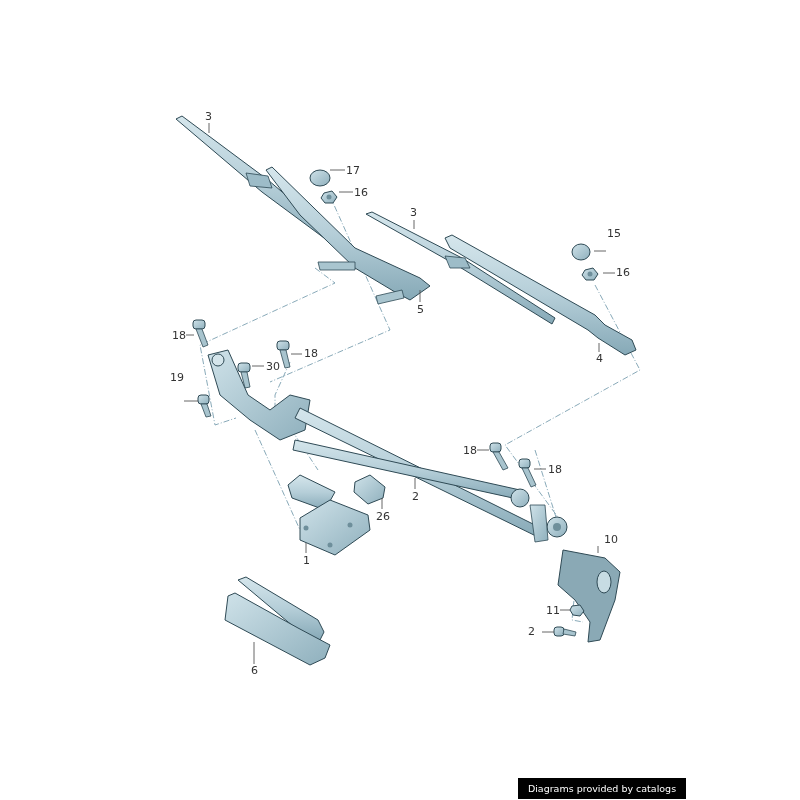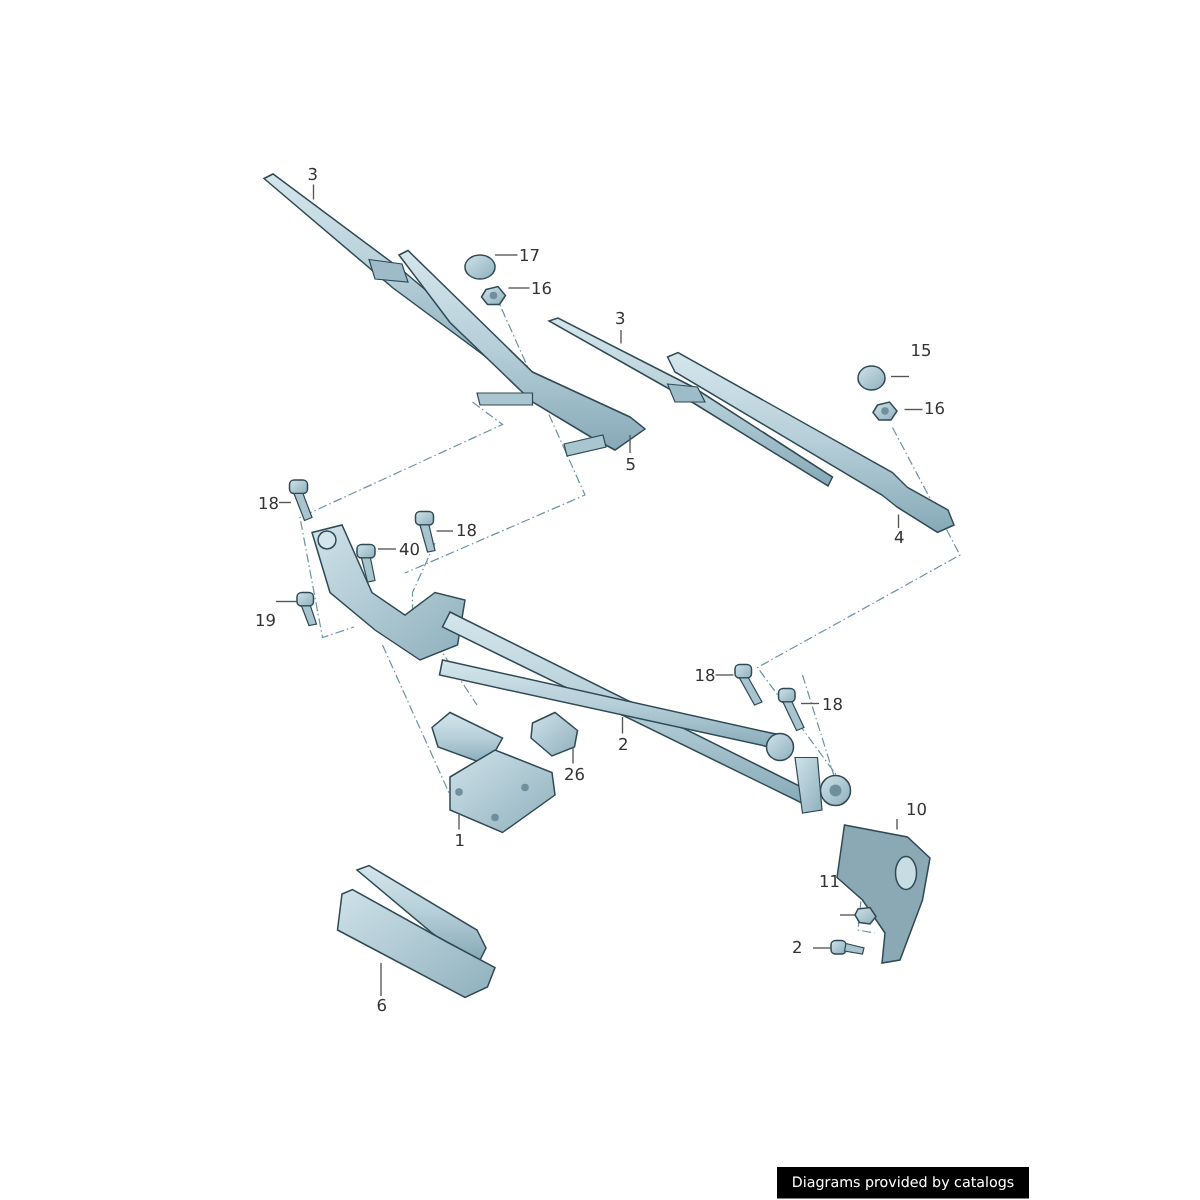--- a/index.html
+++ b/index.html
@@ -164,25 +164,25 @@
 <div class="lbl" style="left:205px;top:111px">3</div>
 <div class="lbl" style="left:346px;top:165px">17</div>
 <div class="lbl" style="left:354px;top:187px">16</div>
 <div class="lbl" style="left:410px;top:207px">3</div>
 <div class="lbl" style="left:607px;top:228px">15</div>
 <div class="lbl" style="left:616px;top:267px">16</div>
 <div class="lbl" style="left:417px;top:304px">5</div>
 <div class="lbl" style="left:172px;top:330px">18</div>
 <div class="lbl" style="left:304px;top:348px">18</div>
 <div class="lbl" style="left:596px;top:353px">4</div>
-<div class="lbl" style="left:266px;top:361px">40</div>
-<div class="lbl" style="left:170px;top:408px">19</div>
+<div class="lbl" style="left:266px;top:361px">30</div>
+<div class="lbl" style="left:170px;top:372px">19</div>
 <div class="lbl" style="left:463px;top:445px">18</div>
 <div class="lbl" style="left:548px;top:464px">18</div>
 <div class="lbl" style="left:412px;top:491px">2</div>
 <div class="lbl" style="left:376px;top:511px">26</div>
 <div class="lbl" style="left:604px;top:534px">10</div>
 <div class="lbl" style="left:303px;top:555px">1</div>
-<div class="lbl" style="left:546px;top:582px">11</div>
+<div class="lbl" style="left:546px;top:605px">11</div>
 <div class="lbl" style="left:528px;top:626px">2</div>
 <div class="lbl" style="left:251px;top:665px">6</div>
 
 <div class="footer">Diagrams provided by catalogs parts</div>
 
 </body></html>

